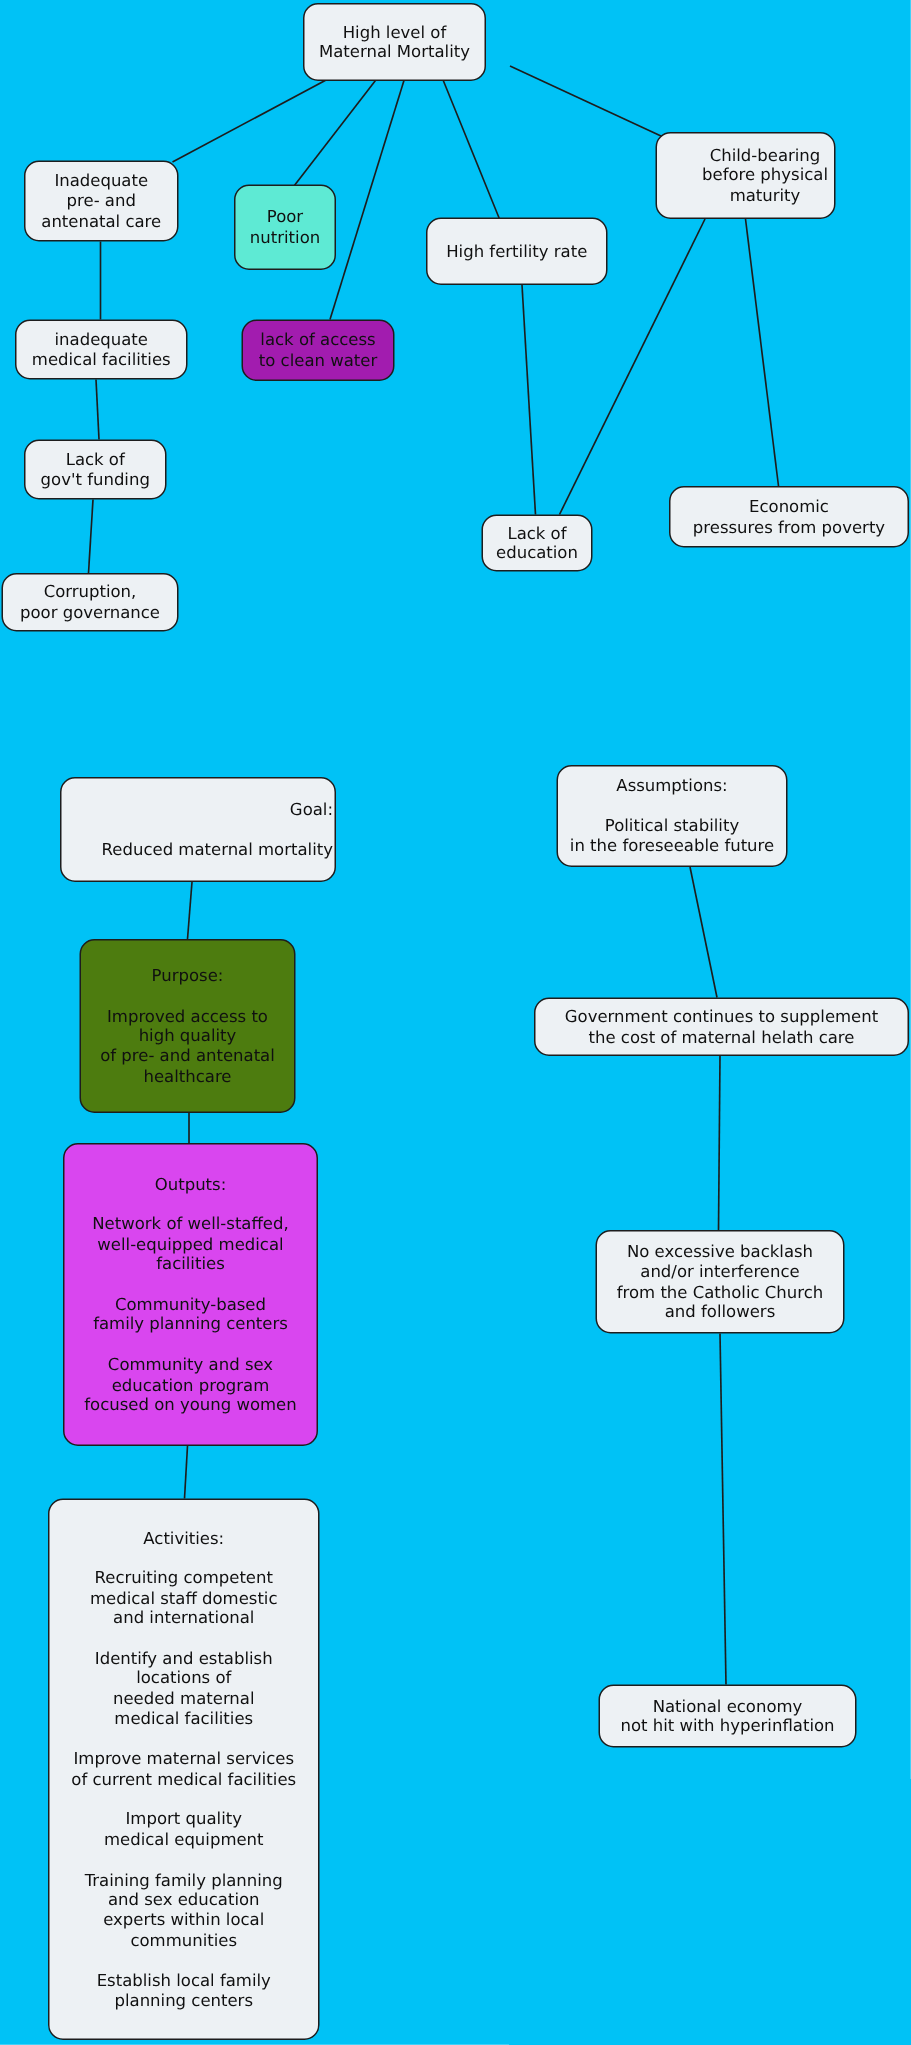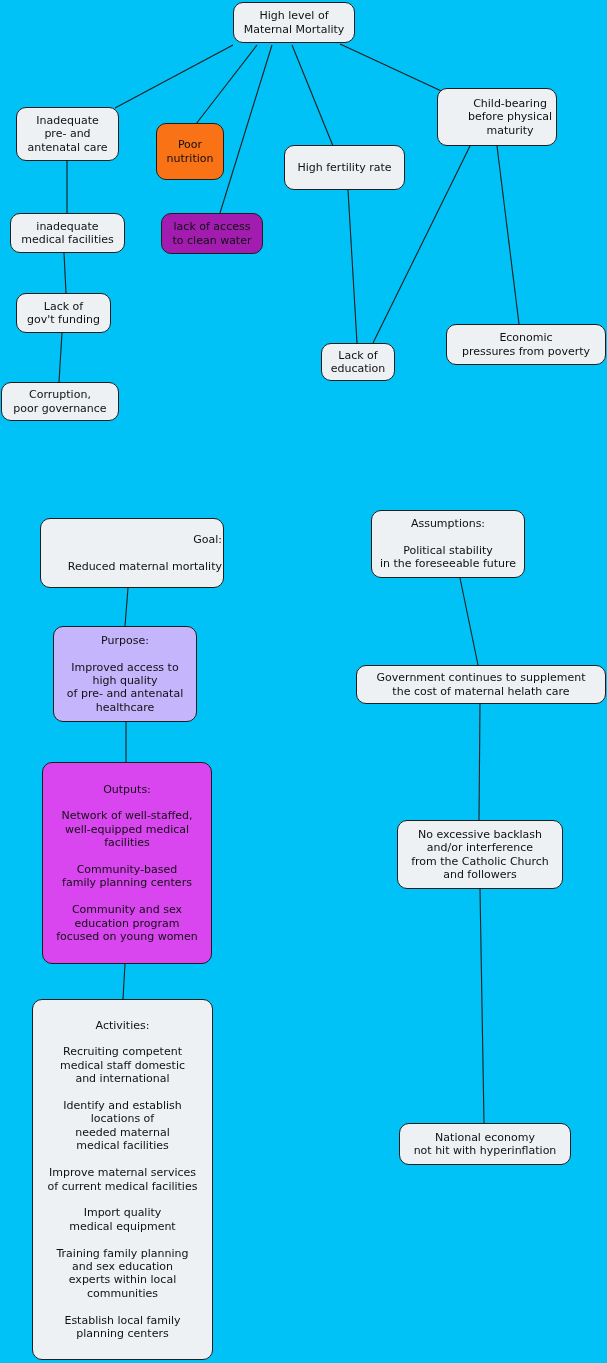--- a/index.html
+++ b/index.html
@@ -56,30 +56,30 @@
       <line x1="470" y1="146" x2="373" y2="343" stroke="#1d1d1d" stroke-width="1.1"></line>
       <line x1="497" y1="146" x2="519" y2="324" stroke="#1d1d1d" stroke-width="1.1"></line>
       <line x1="128" y1="588" x2="125" y2="626" stroke="#1d1d1d" stroke-width="1.1"></line>
       <line x1="126" y1="722" x2="126" y2="762" stroke="#1d1d1d" stroke-width="1.1"></line>
       <line x1="125" y1="964" x2="123" y2="999" stroke="#1d1d1d" stroke-width="1.1"></line>
       <line x1="460" y1="578" x2="478" y2="665" stroke="#1d1d1d" stroke-width="1.1"></line>
       <line x1="480" y1="704" x2="479" y2="820" stroke="#1d1d1d" stroke-width="1.1"></line>
       <line x1="480" y1="889" x2="484" y2="1123" stroke="#1d1d1d" stroke-width="1.1"></line>
     </svg>
 
-<div class="node" style="left: 233px; top: 2px; width: 122px; height: 41px; background: rgb(237, 241, 244);">
+<div class="node" style="left: 202px; top: 2px; width: 122px; height: 52px; background: rgb(237, 241, 244);">
       <span class="node-label">High level of
 Maternal Mortality</span>
     </div>
     <div class="node" style="left: 16px; top: 107px; width: 103px; height: 54px; background: rgb(237, 241, 244);">
       <span class="node-label">Inadequate
 pre- and
 antenatal care</span>
     </div>
-    <div class="node" style="left: 156px; top: 123px; width: 68px; height: 57px; background: #f97316;">
+    <div class="node" style="left: 156px; top: 123px; width: 68px; height: 57px; background: #5eead4;">
       <span class="node-label">Poor
 nutrition</span>
     </div>
     <div class="node" style="left: 284px; top: 145px; width: 121px; height: 45px; background: rgb(237, 241, 244);">
       <span class="node-label">High fertility rate</span>
     </div>
     <div class="node" style="left: 437px; top: 88px; width: 120px; height: 58px; background: rgb(237, 241, 244); padding-left: 27px;">
       <span class="node-label">Child-bearing
 before physical
 maturity</span>
@@ -106,21 +106,21 @@
     </div>
     <div class="node" style="left: 446px; top: 324px; width: 160px; height: 41px; background: rgb(237, 241, 244);">
       <span class="node-label">Economic
 pressures from poverty</span>
     </div>
     <div class="node" style="left: 40px; top: 518px; width: 184px; height: 70px; background: rgb(237, 241, 244); text-align: right;">
       <span class="node-label">Goal:
 
 Reduced maternal mortality</span>
     </div>
-    <div class="node" style="left: 53px; top: 626px; width: 144px; height: 96px; background: #c4b5fd;">
+    <div class="node" style="left: 53px; top: 626px; width: 144px; height: 116px; background: #4d7c0f;">
       <span class="node-label">Purpose:
 
 Improved access to
 high quality
 of pre- and antenatal
 healthcare</span>
     </div>
     <div class="node" style="left: 42px; top: 762px; width: 170px; height: 202px; background: #d946ef;">
       <span class="node-label">Outputs:
 

